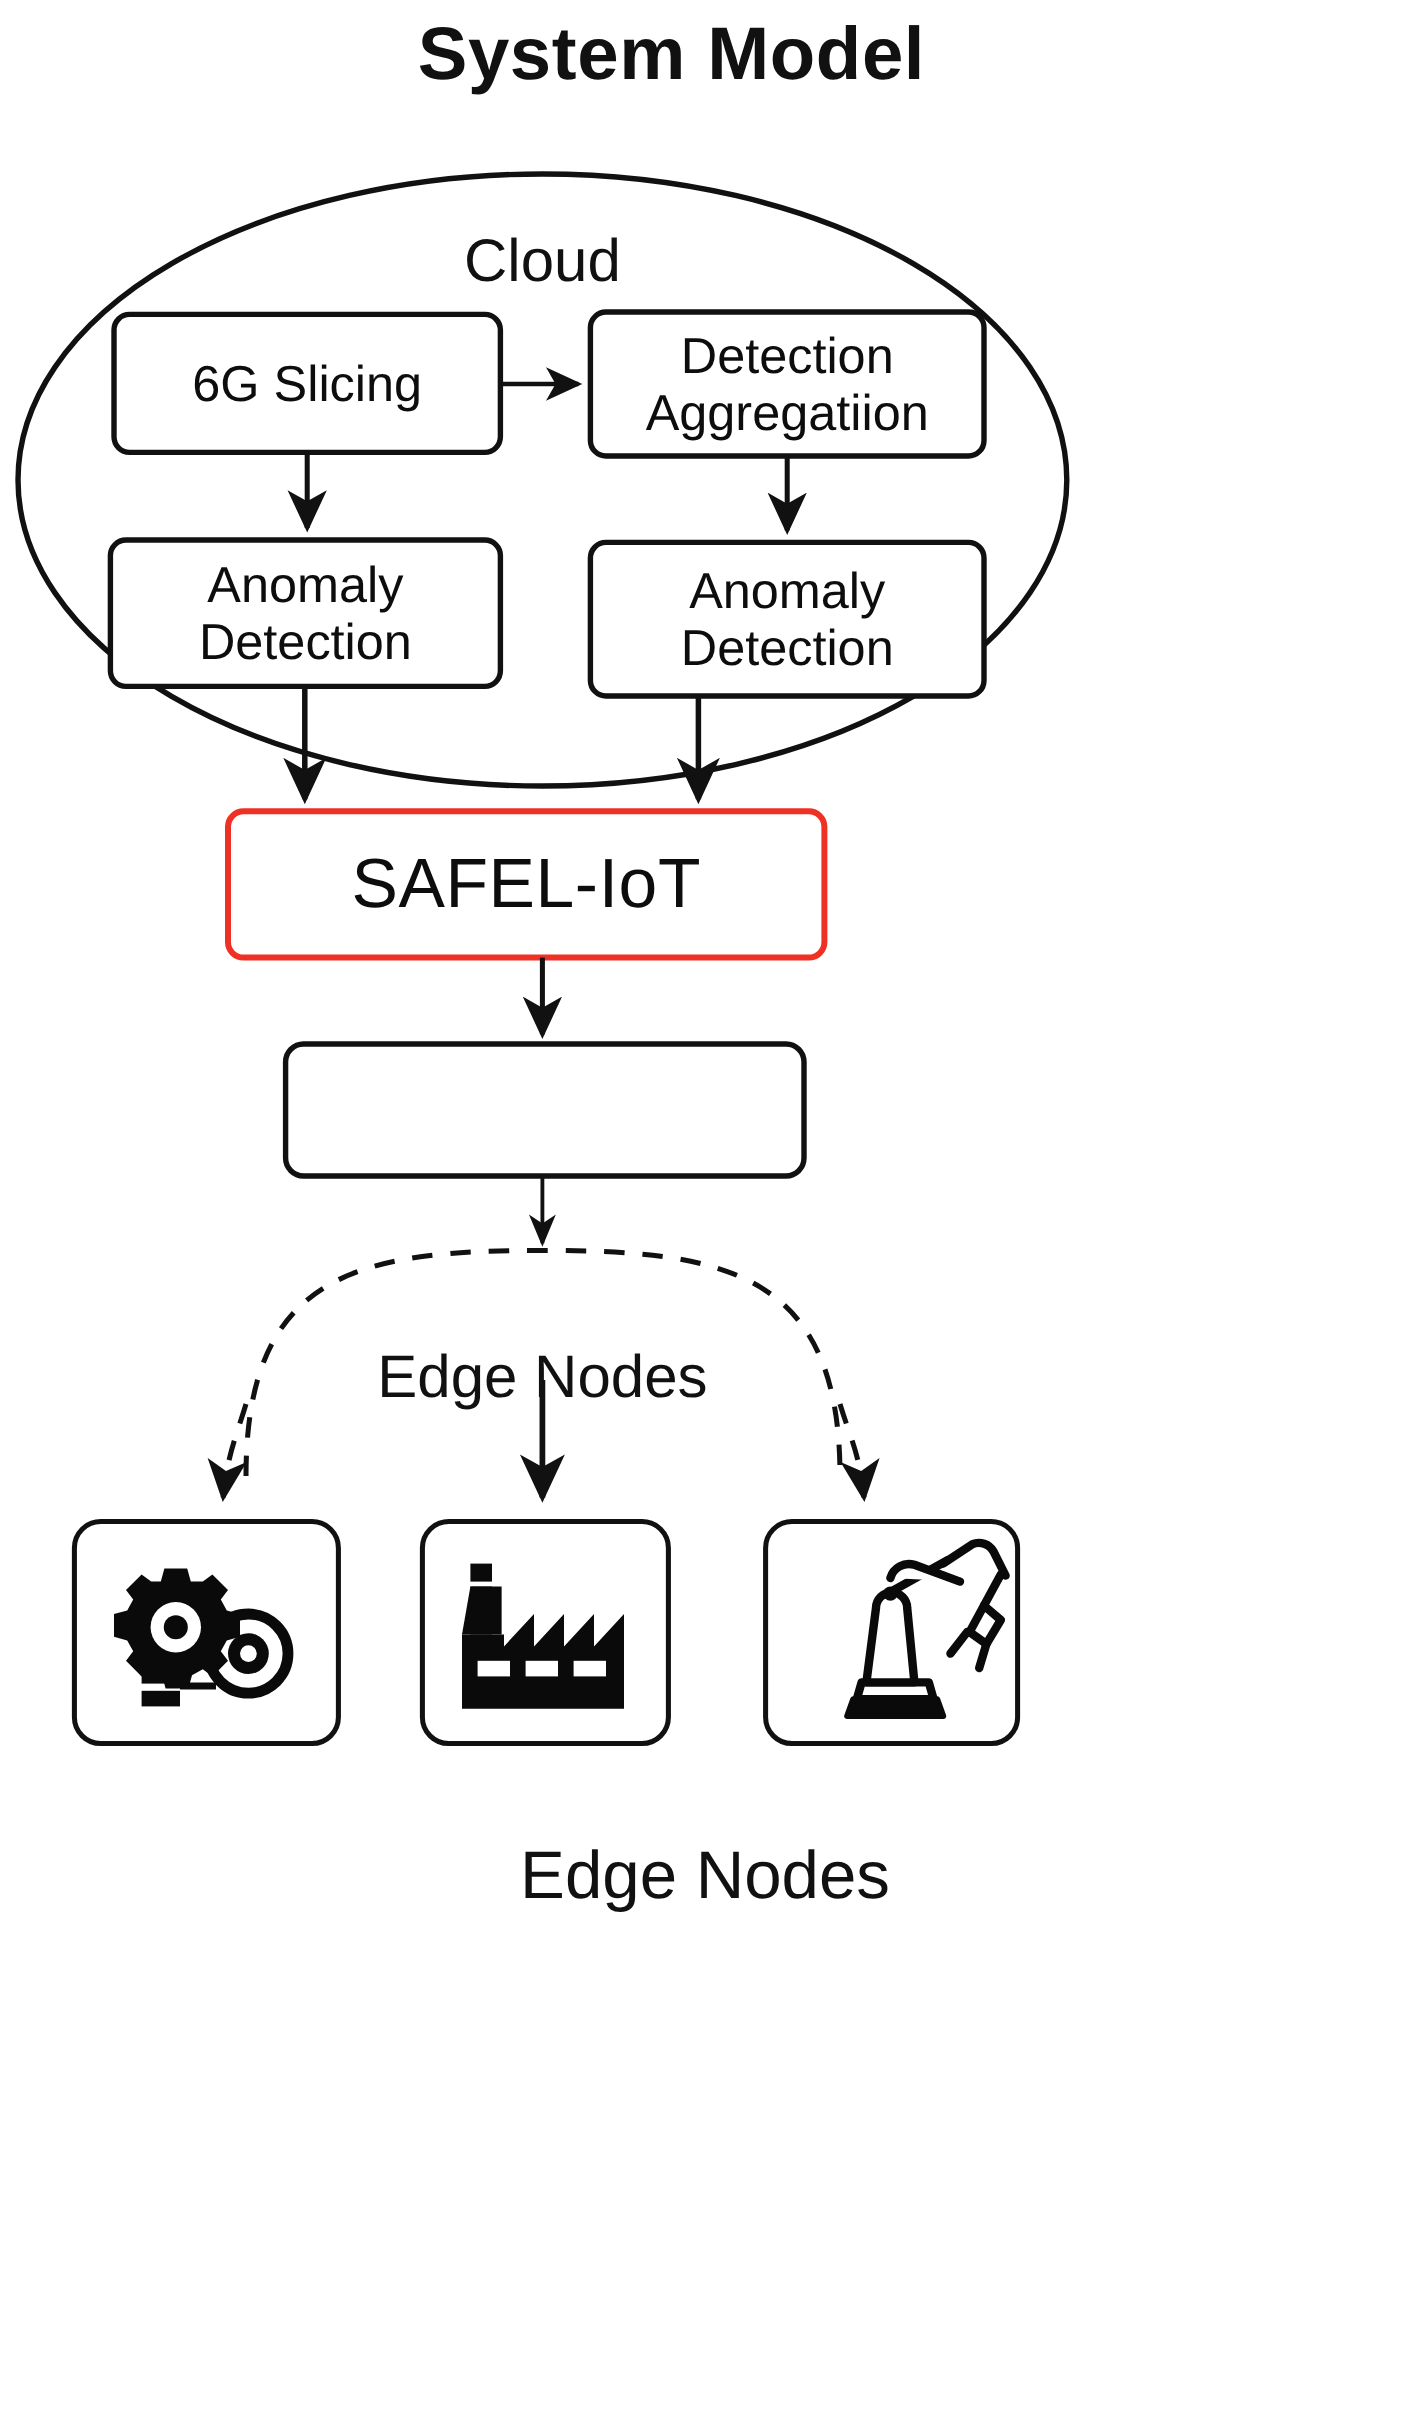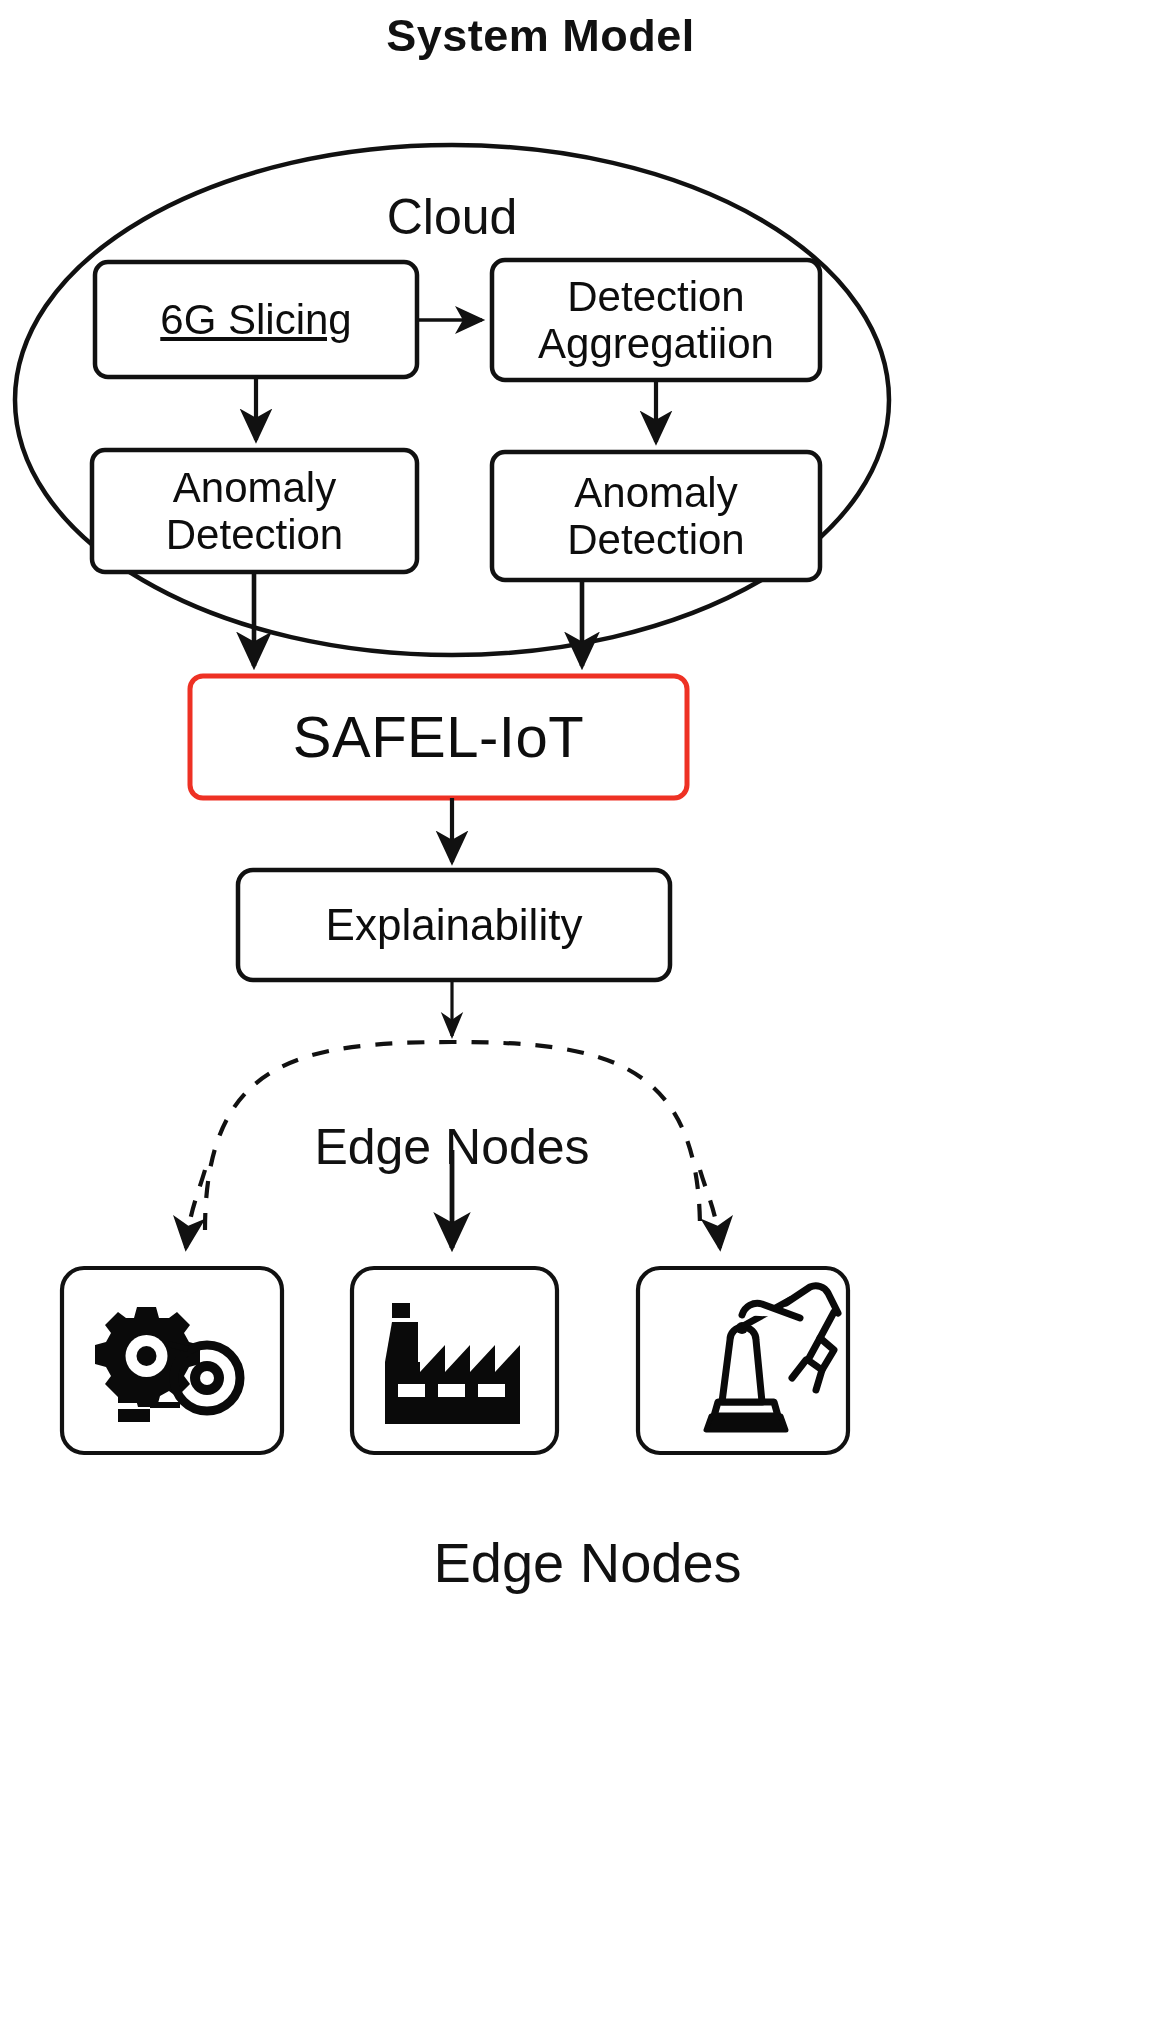--- a/index.html
+++ b/index.html
@@ -136,36 +136,35 @@
       <path d="M745,1325 L790,1300"></path>
       <path d="M742,1315 a16,16 0 0 1 20,-11 L800,1318" fill="#ffffff"></path>
       <path d="M786,1303 l24,-16 a14,14 0 0 1 18,6 l10,20" fill="#ffffff"></path>
       <path d="M834,1312 l-14,26"></path>
       <path d="M820,1338 l-12,22 l14,10 l12,-20 z" fill="#ffffff"></path>
       <path d="M806,1360 l-14,18"></path>
       <path d="M822,1370 l-6,20"></path>
     </g>
   </svg>
 
-  <div class="title-text" style="left:0; top:10px; width:1081px; font-size:45px;">System Model</div>
+  <div class="title-text" style="left:0; top:10px; width:1081px; font-size:62px;padding-left:19px;">System Model</div>
 
   <div class="plain-text" style="left:252px; top:148px; width:400px; font-size:50px;">Cloud</div>
 
-  <div class="node-label" style="left:95px; top:262px; width:322px; height:115px; font-size:42px;text-decoration:underline;">6G Slicing</div>
+  <div class="node-label" style="left:95px; top:262px; width:322px; height:115px; font-size:42px;">6G Slicing</div>
 
   <div class="node-label" style="left:492px; top:260px; width:328px; height:120px; font-size:42px;">Detection
 Aggregatiion</div>
 
   <div class="node-label" style="left:92px; top:450px; width:325px; height:122px; font-size:42px;">Anomaly
 Detection</div>
 
   <div class="node-label" style="left:492px; top:452px; width:328px; height:128px; font-size:42px;">Anomaly
 Detection</div>
 
   <div class="node-label" style="left:190px; top:676px; width:497px; height:122px; font-size:58px; font-weight:normal; letter-spacing:0.5px;">SAFEL-IoT</div>
 
-  <div class="node-label" style="left:238px; top:870px; width:432px; height:110px; font-size:44px;">Explainability</div>
 
   <div class="plain-text" style="left:202px; top:1078px; width:500px; font-size:50px;">Edge Nodes</div>
 
   <div class="plain-text" style="left:0; top:1490px; width:1175px; font-size:56px;">Edge Nodes</div>
 
 </div>
 
 </body></html>

